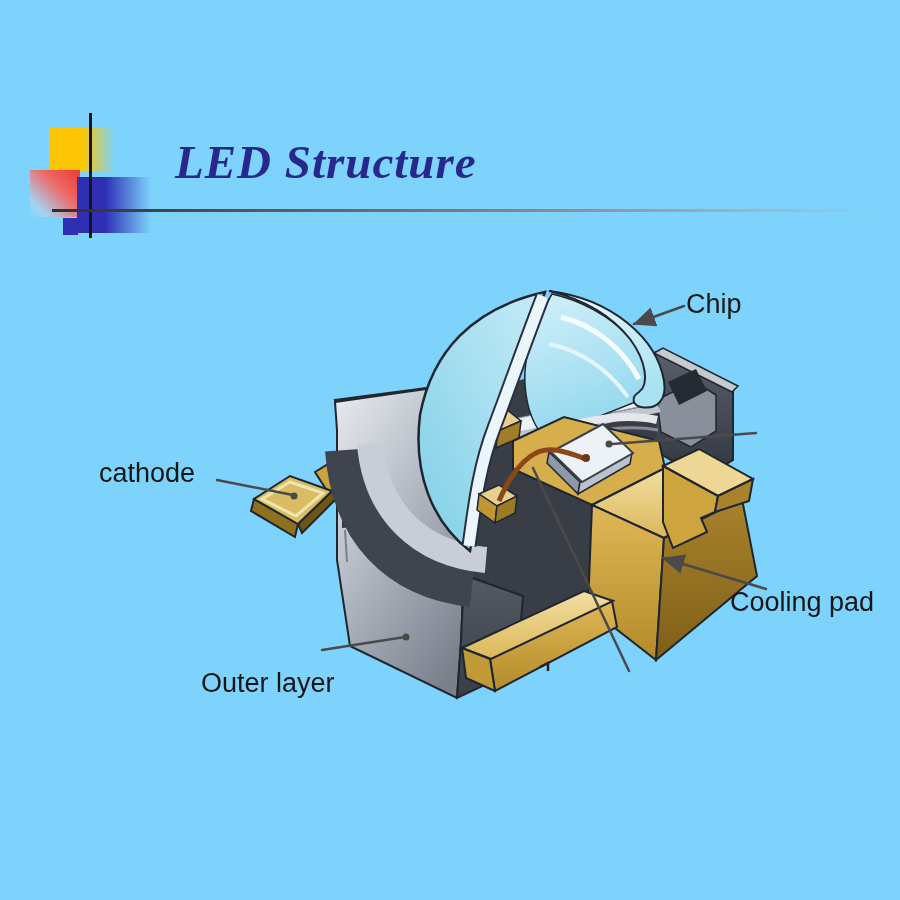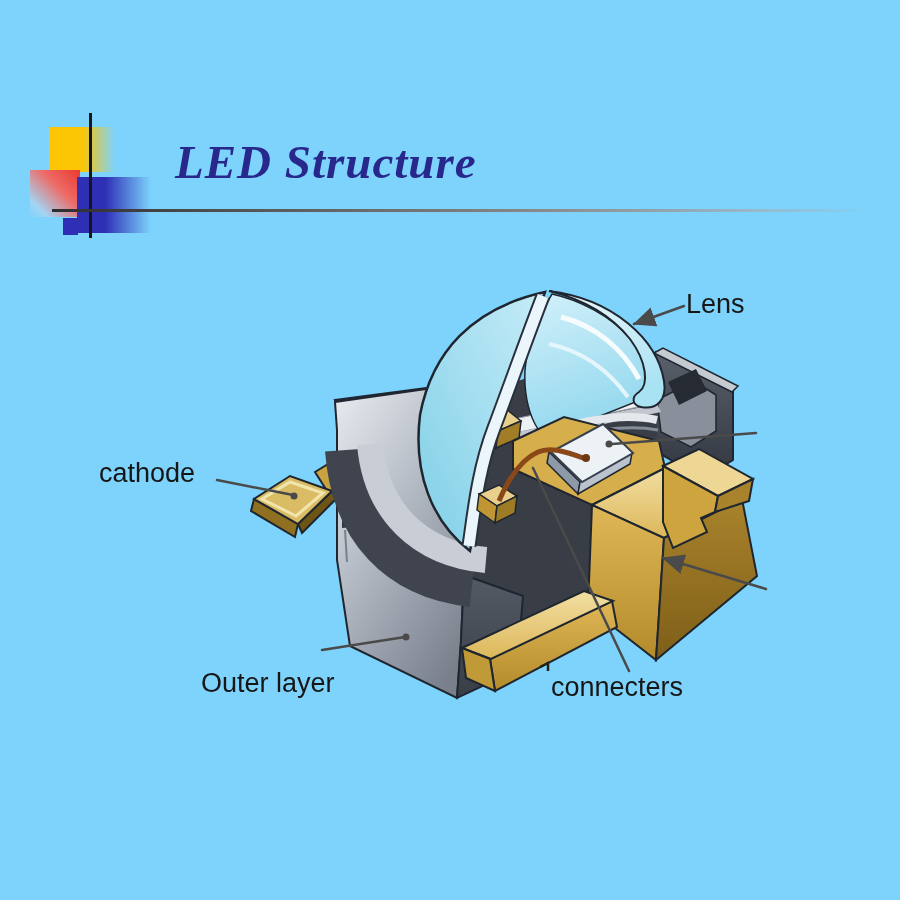--- a/index.html
+++ b/index.html
@@ -195,18 +195,18 @@
       <circle cx="609" cy="444" r="3.5" fill="#4a4a4a" stroke="none"></circle>
       <path d="M217,480 L293,495"></path>
       <circle cx="294" cy="496" r="3.5" fill="#4a4a4a" stroke="none"></circle>
       <path d="M766,589 L663,558" marker-end="url(#arr)"></path>
       <path d="M322,650 L405,637"></path>
       <circle cx="406" cy="637" r="3.5" fill="#4a4a4a" stroke="none"></circle>
       <path d="M629,671 L533,468"></path>
     </g>
   </svg>
 
-  <div class="lbl lbl-lens">Lens</div>
+  <div class="lbl lbl-lens">Chip</div>
   <div class="lbl lbl-cathode">cathode</div>
+  <div class="lbl lbl-cooling">Cooling pad</div>
   <div class="lbl lbl-outer">Outer layer</div>
-  <div class="lbl lbl-conn">connecters</div>
 
 </div>
 
 </body></html>

